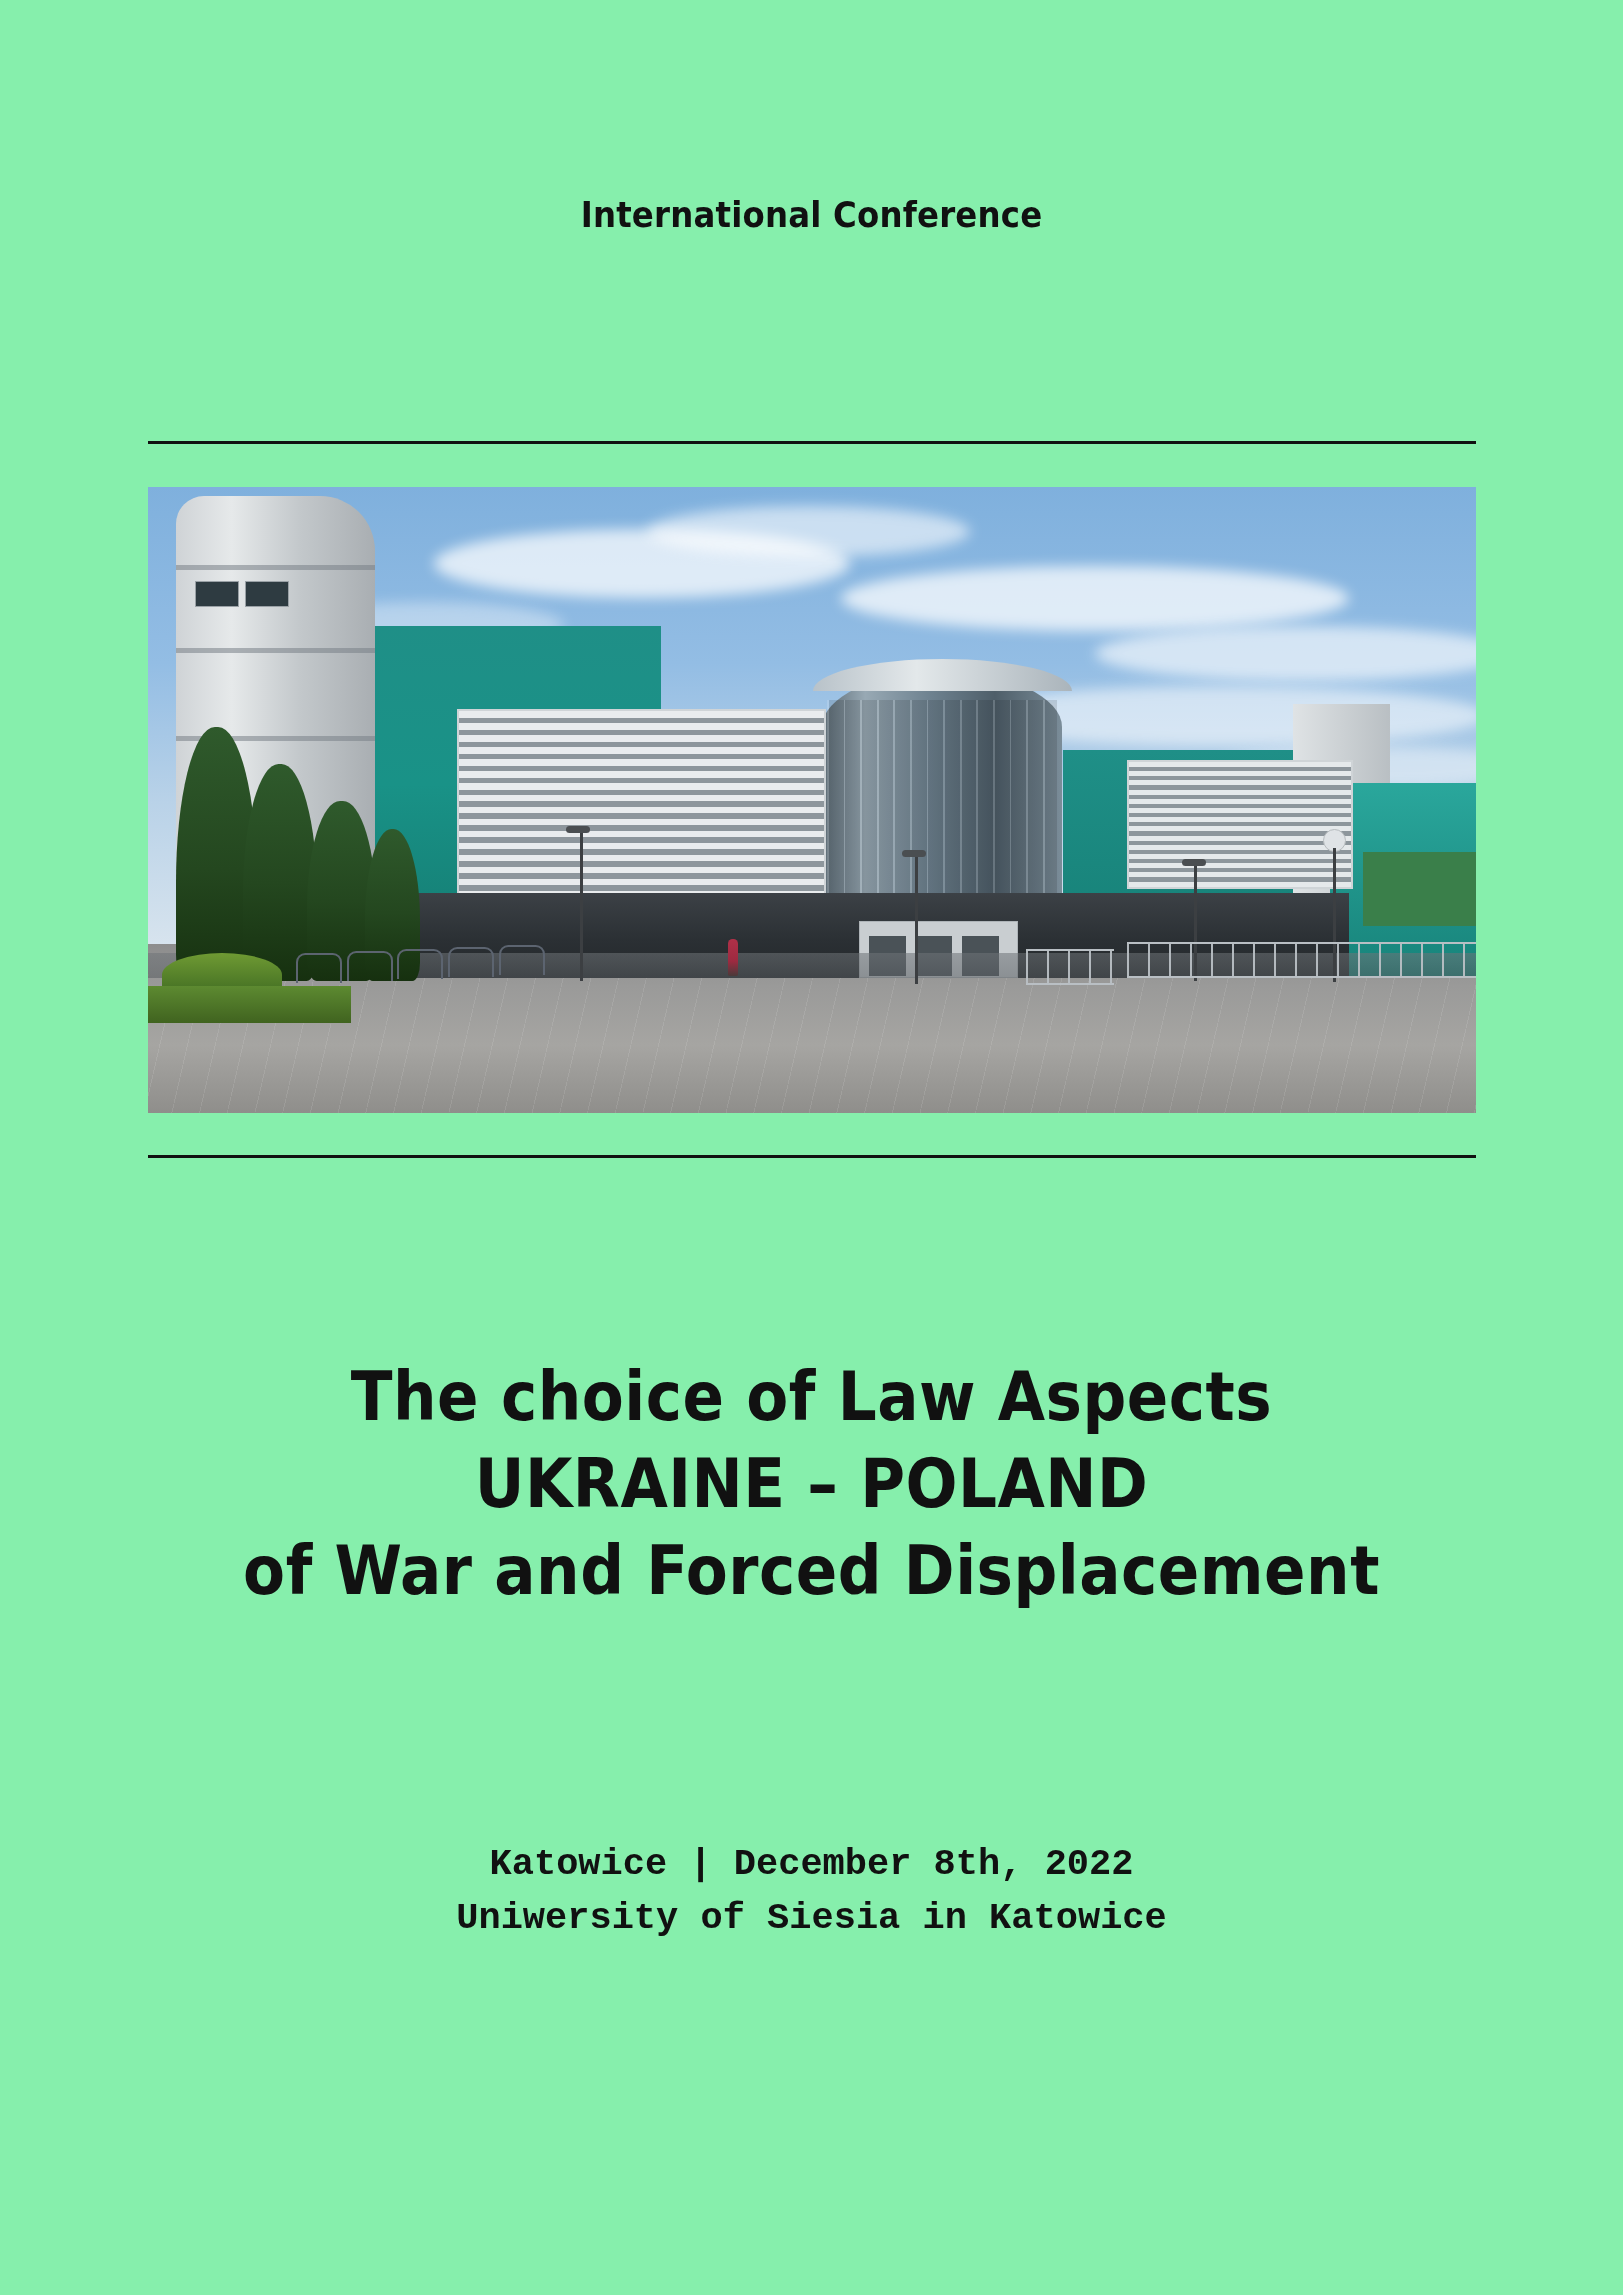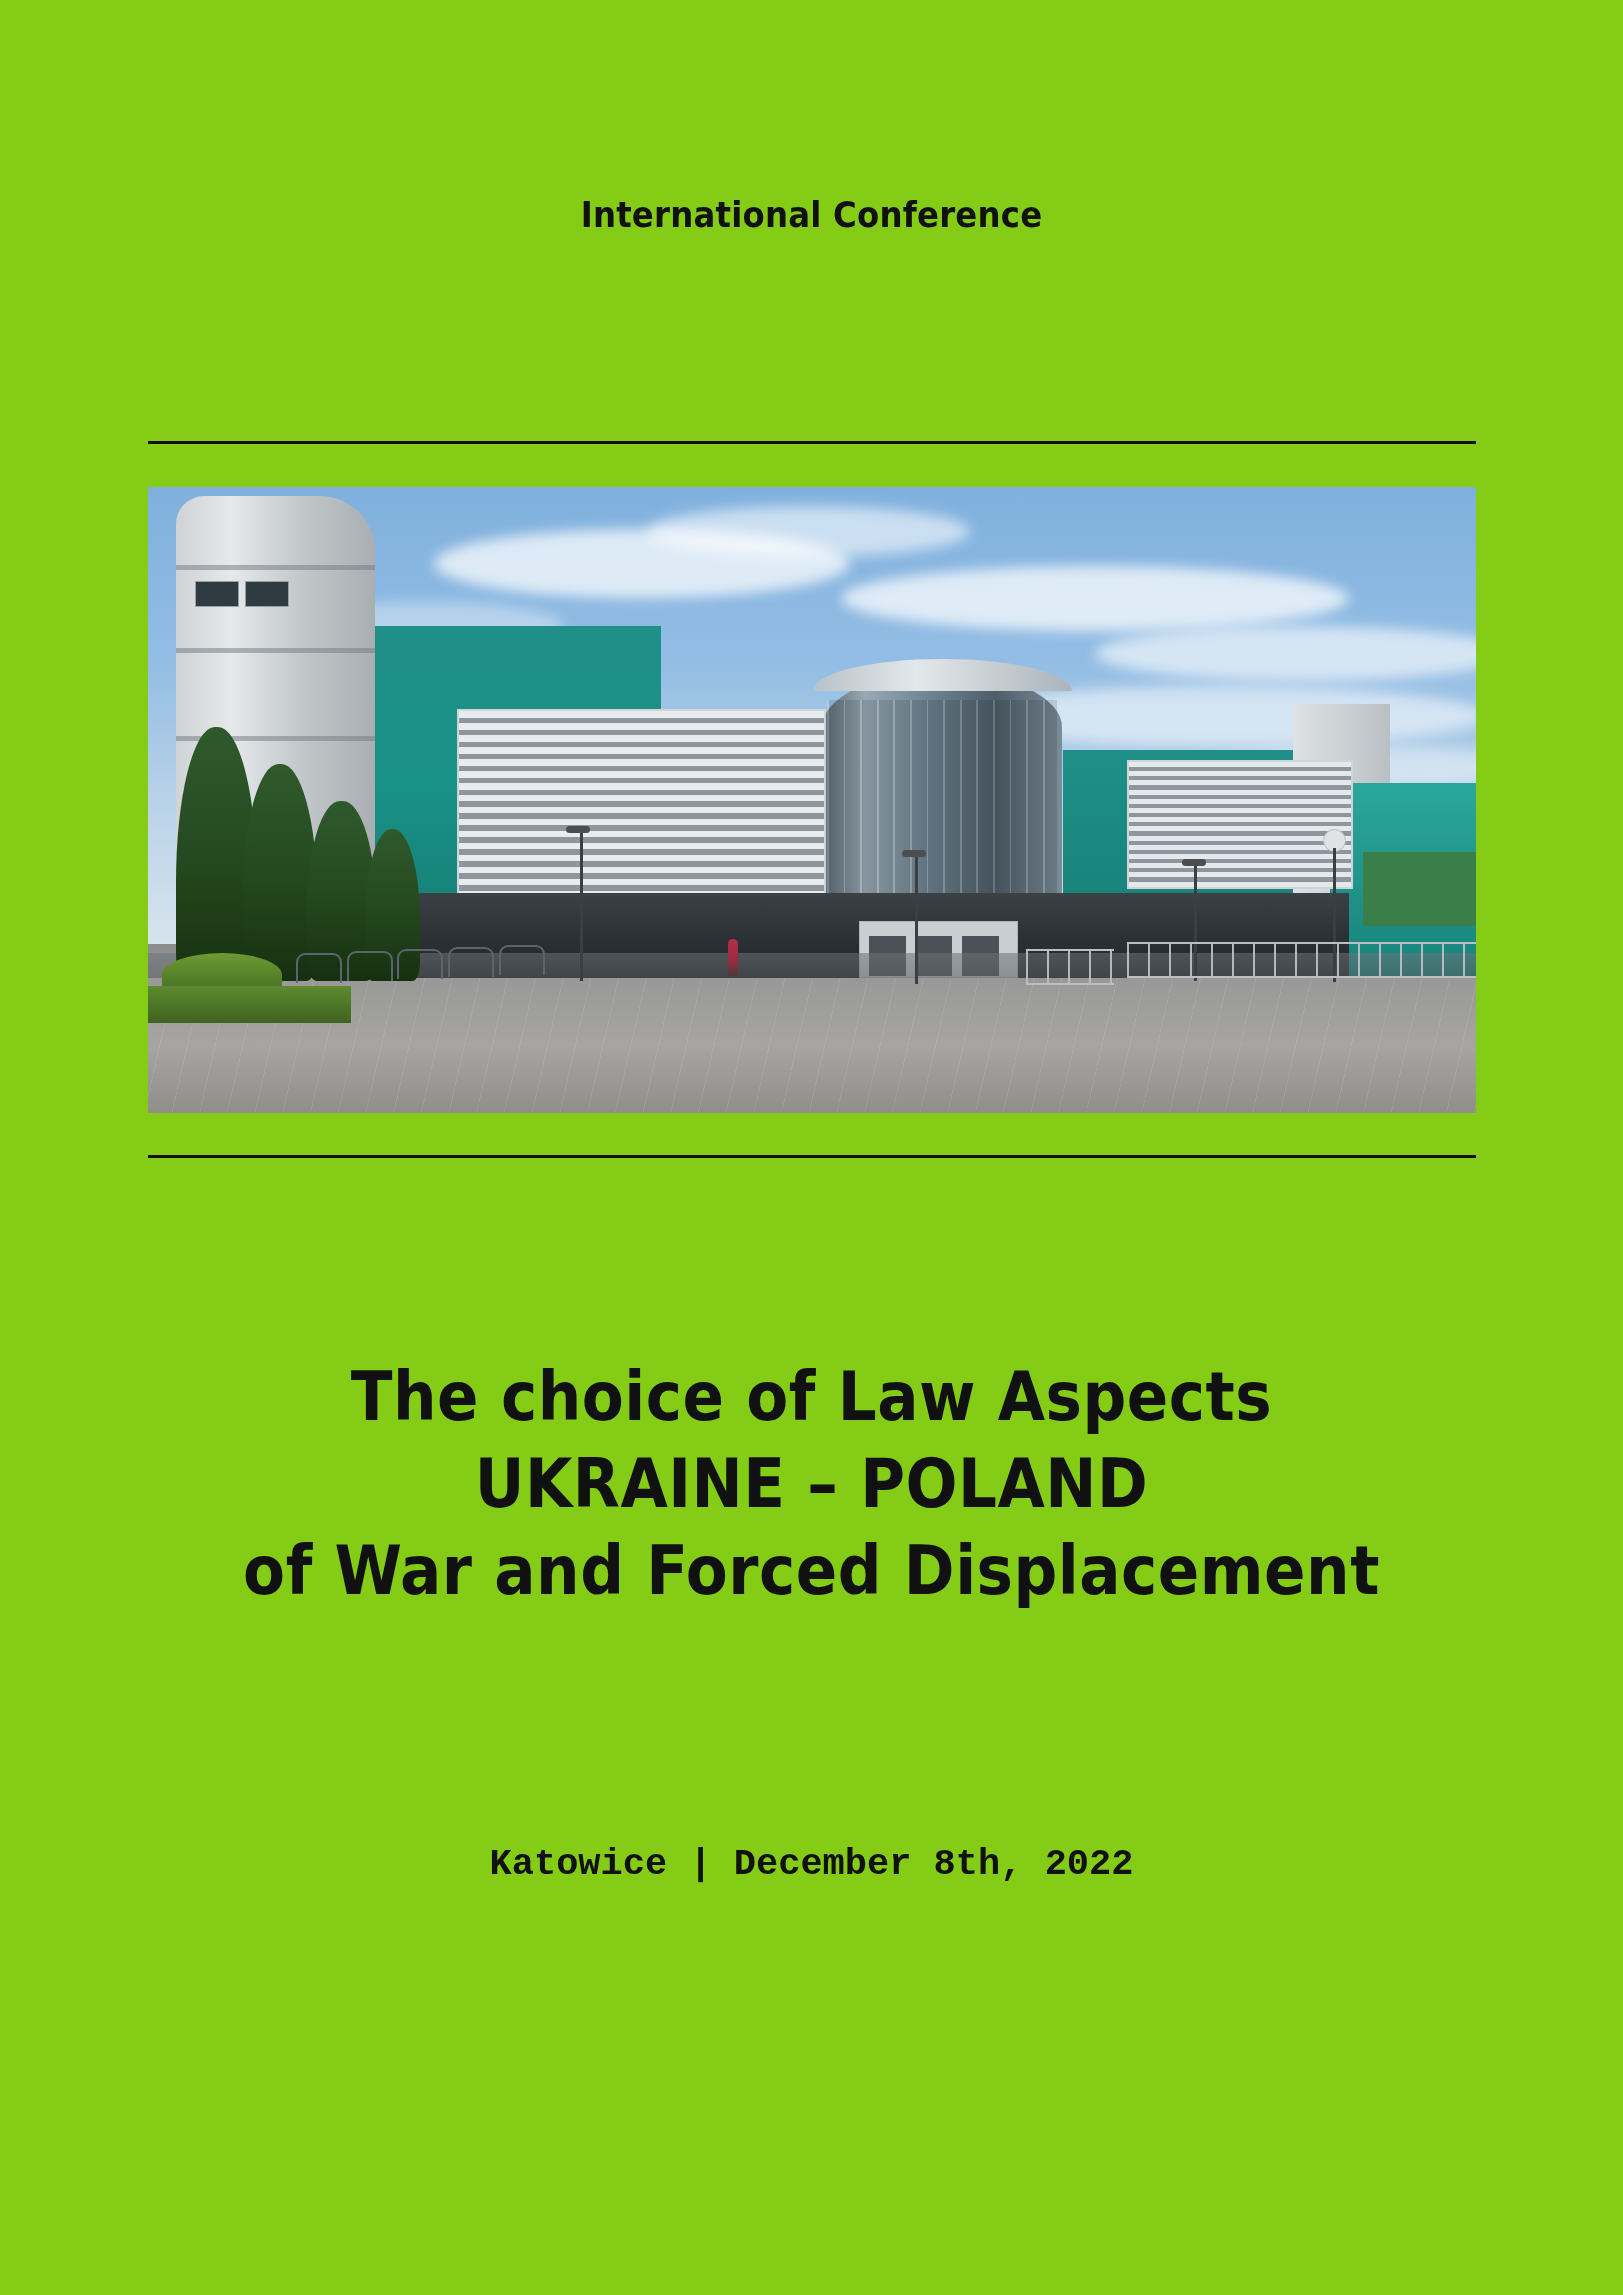--- a/index.html
+++ b/index.html
@@ -12,21 +12,21 @@
     height: 2295px;
     font-family: "Liberation Sans", sans-serif;
     color: #1a1a1a;
     position: relative;
     overflow: hidden;
   }
 
   .page {
     position: absolute;
     inset: 0;
-    background: #84cc16;
+    background: #86efac;
   }
 
   
   .header-line {
     position: absolute;
     top: 194px;
     left: 0;
     width: 100%;
     text-align: center;
     font-size: 36px;
@@ -396,16 +396,17 @@
   <div class="rule rule-bottom"></div>
 
   <div class="title-block">
     <div class="title-line">The choice of Law Aspects</div>
     <div class="title-line">UKRAINE – POLAND</div>
     <div class="title-line">of War and Forced Displacement</div>
   </div>
 
   <div class="footer-block">
     <div class="footer-line">Katowice | December 8th, 2022</div>
+    <div class="footer-line">Uniwersity of Siesia in Katowice</div>
   </div>
 
 </div>
 
 
 </body></html>

